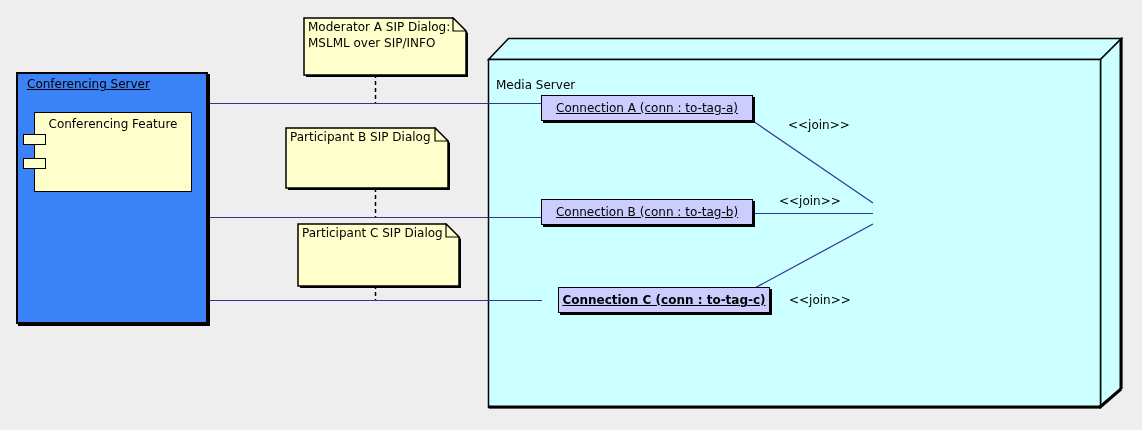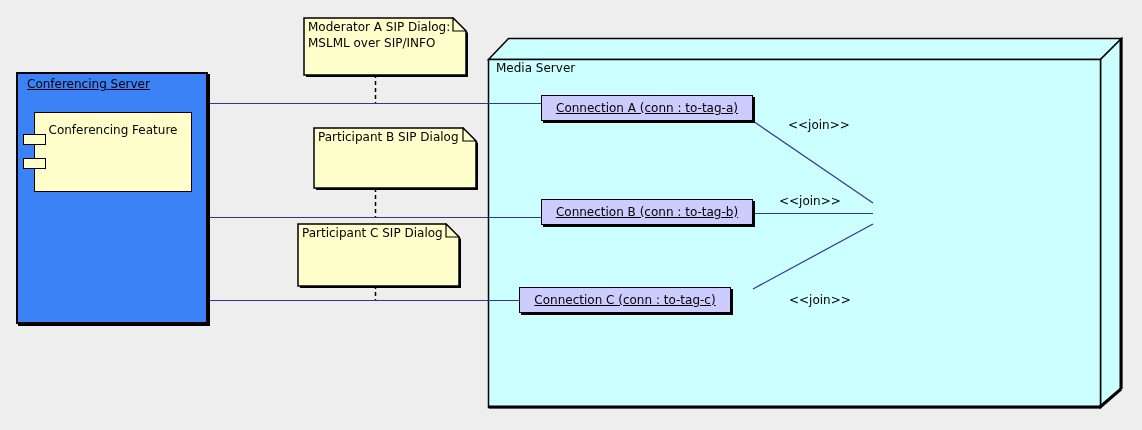--- a/index.html
+++ b/index.html
@@ -22,52 +22,52 @@
     box-shadow: 2px 2px 0 #000; z-index:2;
   }
   .conf-server-title {
     position:absolute; left:9px; top:3px;
     text-decoration: underline; white-space:nowrap;
   }
   .component {
     position:absolute; left:16px; top:38px; width:158px; height:80px;
     background:#ffffcc; border:1px solid #000;
   }
-  .component-label { display:block; text-align:center; padding-top:10px; white-space:nowrap; }
+  .component-label { display:block; text-align:center; padding-top:4px; white-space:nowrap; }
   .component-tab {
     position:absolute; left:-12px; width:23px; height:11px;
     background:#ffffcc; border:1px solid #000;
   }
   .tab1 { top:21px; } .tab2 { top:45px; }
 
   
-  .media-server-title { position:absolute; left:496px; top:61px; z-index:2; white-space:nowrap; }
+  .media-server-title { position:absolute; left:496px; top:78px; z-index:2; white-space:nowrap; }
 
   
   .note { position:absolute; z-index:3; }
   .note svg { position:absolute; left:0; top:0; }
   .note-text {
     position:absolute; left:0; top:0; right:3px;
     padding:2px 5px; line-height:16px; white-space:nowrap;
   }
   .note-line { display:block; }
   .note1 { left:303px; top:17px; width:165px; height:57px; }
-  .note2 { left:313px; top:127px; width:165px; height:77px;border-radius:20px; }
+  .note2 { left:285px; top:127px; width:165px; height:77px;border-radius:20px; }
   .note3 { left:297px; top:223px; width:164px; height:63px; }
 
   
   .obj-box {
     position:absolute; background:#ccccff; border:1px solid #000;
     box-shadow: 2px 2px 0 #000;
     text-align:center; z-index:2; white-space:nowrap;
   }
   .obj-box .obj-label { text-decoration: underline; }
   .conn-a { left:541px; top:95px;  width:212px; height:26px; line-height:24px; }
   .conn-b { left:541px; top:199px; width:212px; height:26px; line-height:24px; }
-  .conn-c { left:519px; top:287px; width:212px; height:26px; line-height:24px; }
+  .conn-c { left:558px; top:287px; width:212px; height:26px; line-height:24px;font-weight:bold; }
   .conference { left:872px; top:199px; width:182px; height:27px; line-height:25px; }
 
   .join-label { position:absolute; z-index:2; white-space:nowrap; }
   .join-a { left:788px; top:118px; }
   .join-b { left:779px; top:194px; }
   .join-c { left:789px; top:293px; }
 </style>
 </head>
 <body>
 

